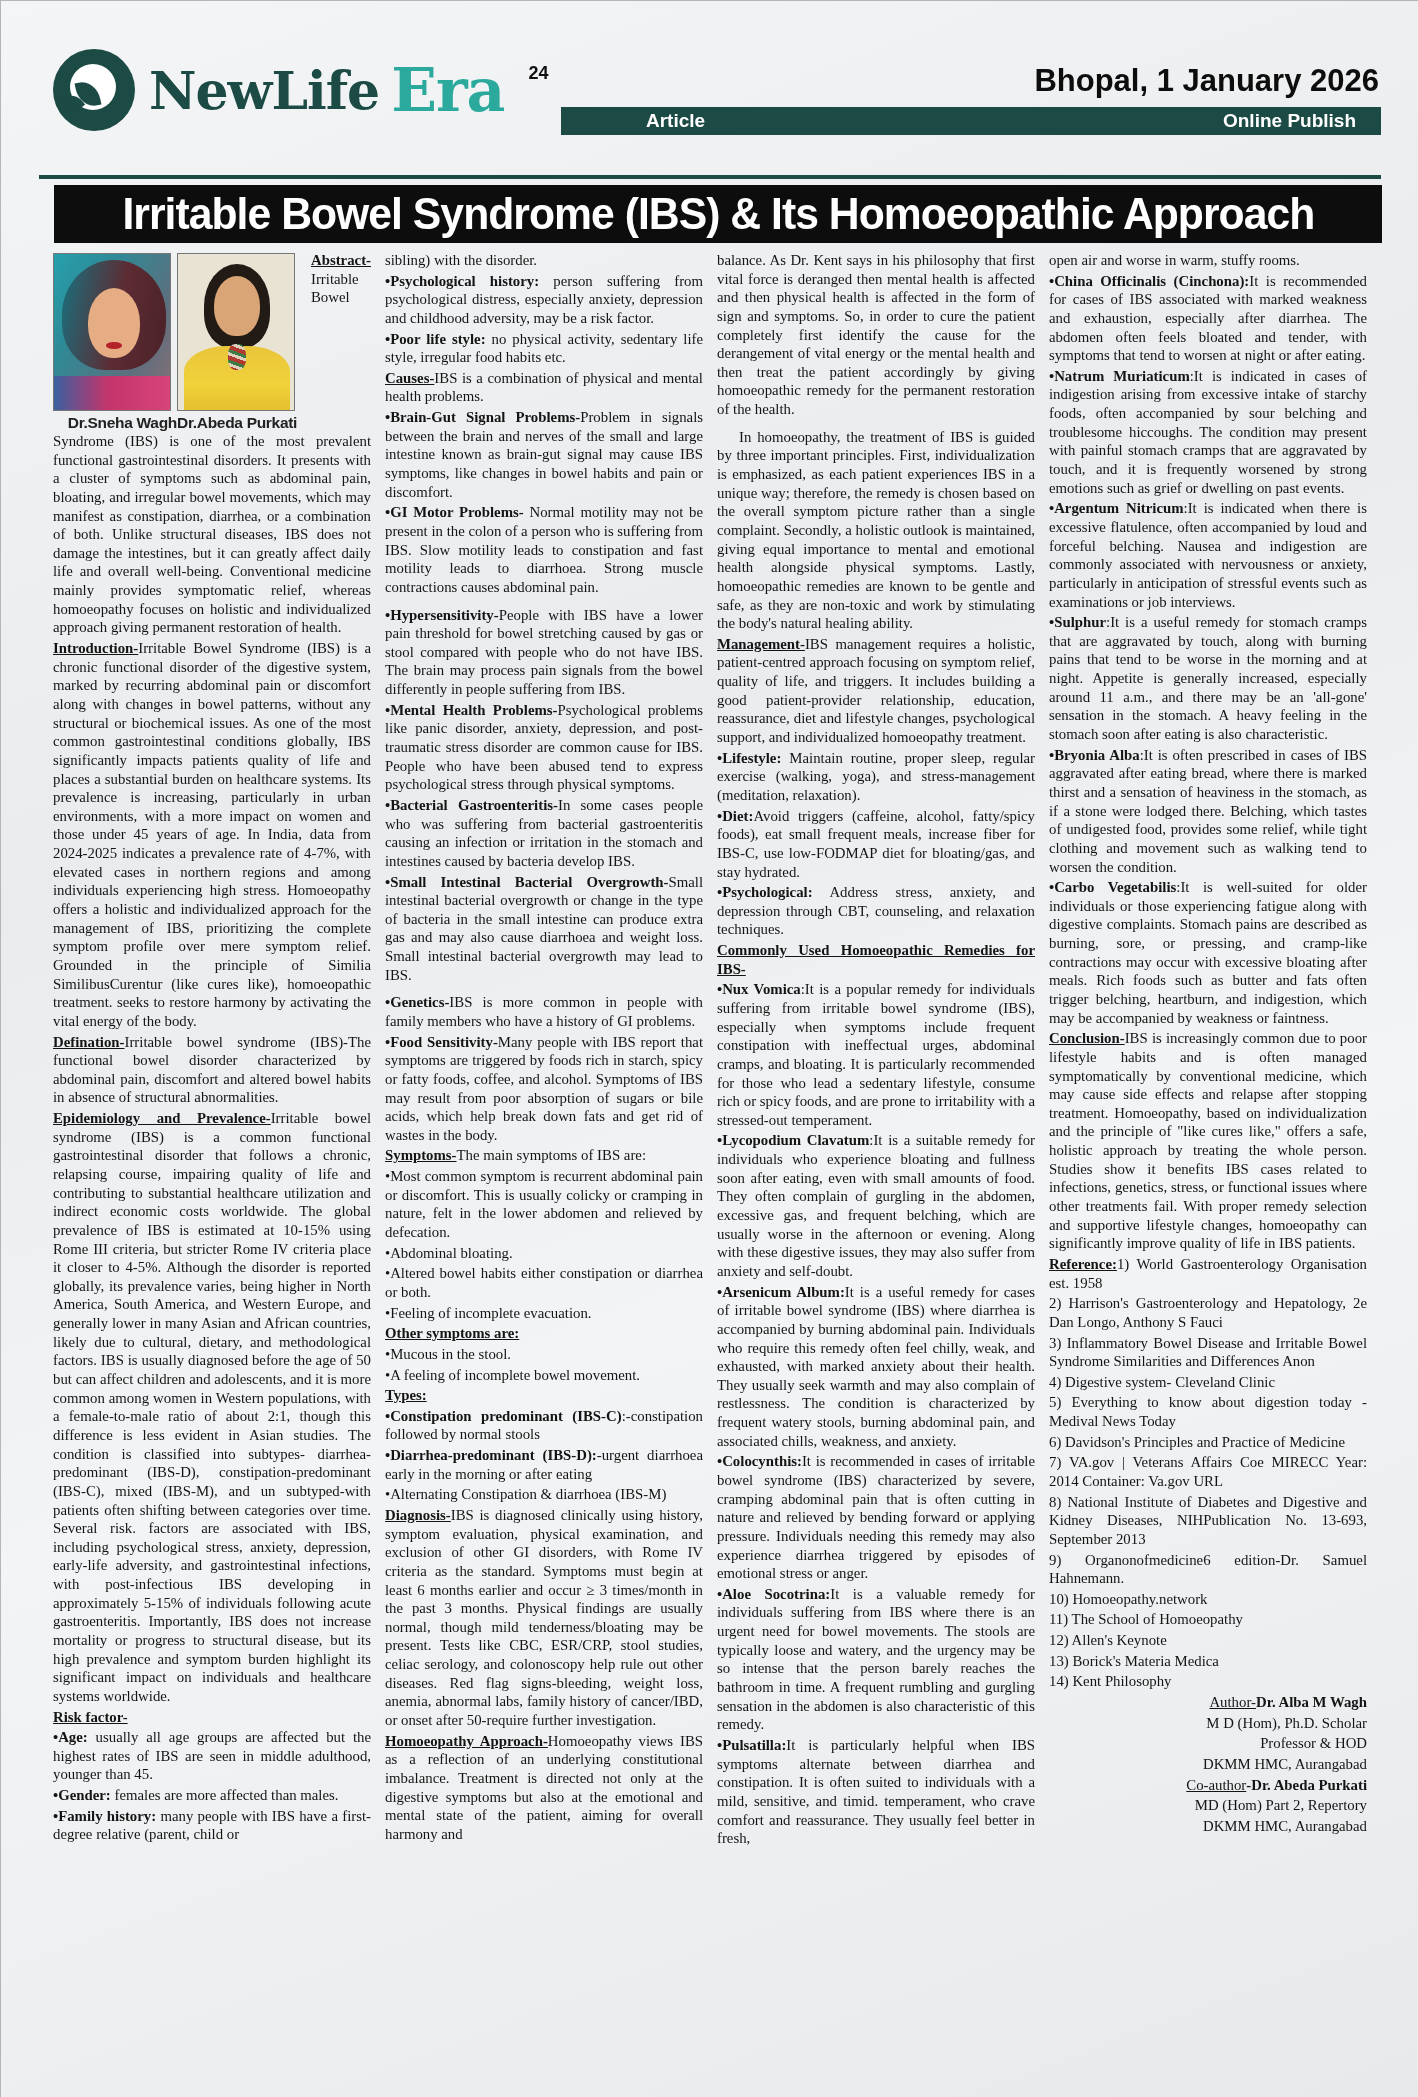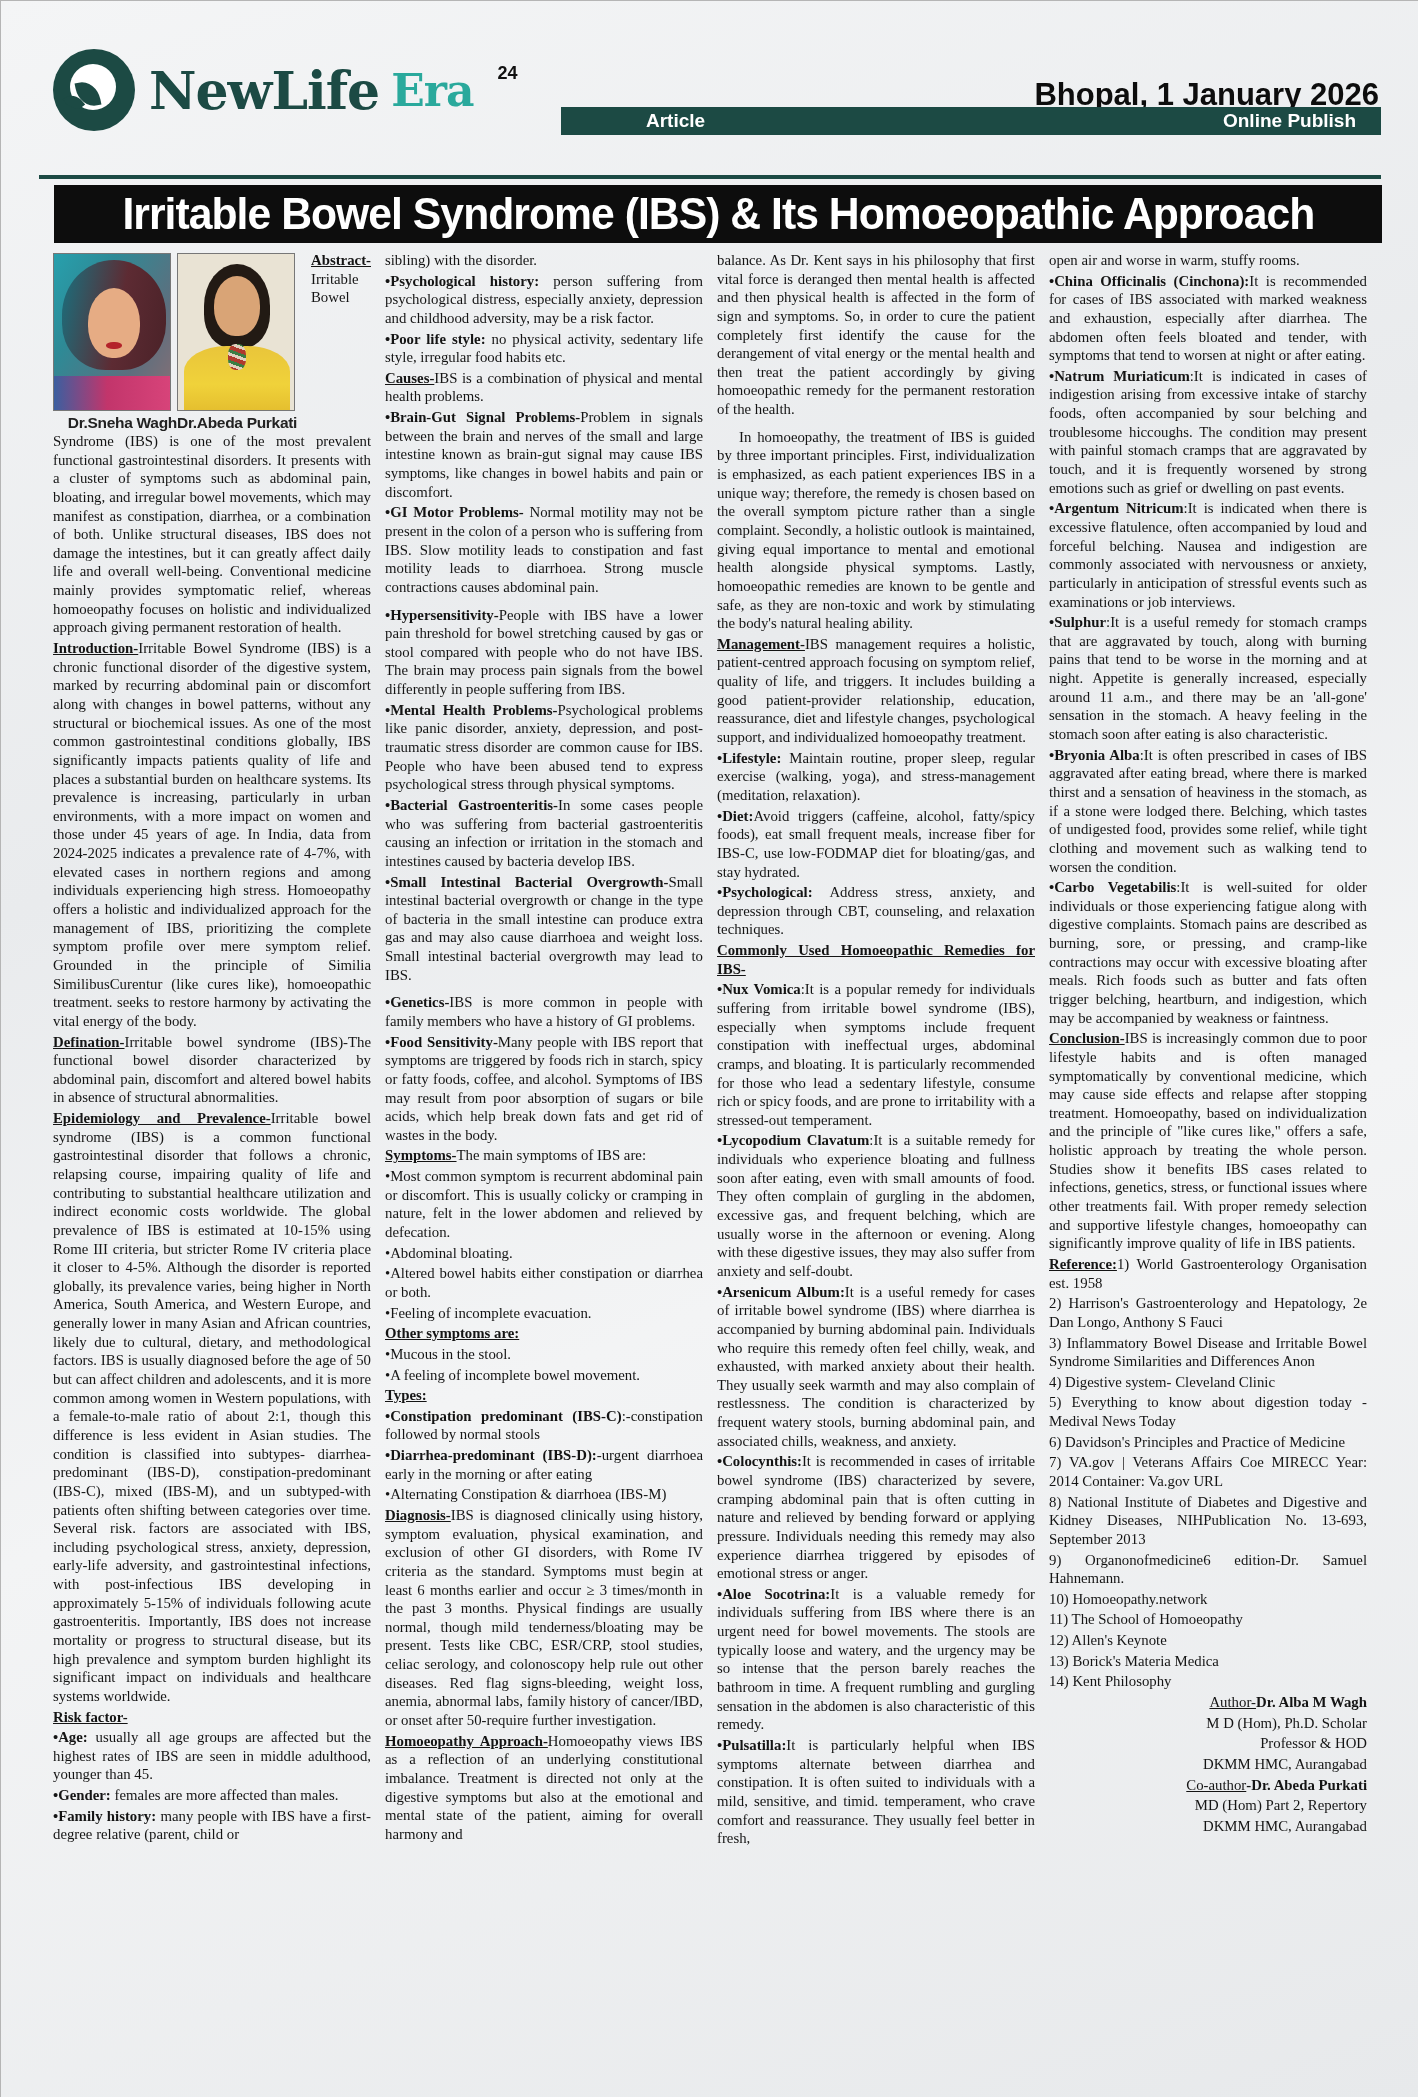--- a/index.html
+++ b/index.html
@@ -9,23 +9,23 @@
   
   .header{position:absolute;top:0;left:0;right:0;height:182px;}
   .brand{position:absolute;left:52px;top:48px;display:flex;align-items:center;}
   .logo-circle{width:82px;height:82px;border-radius:50%;background:#1c4a44;position:relative;flex:0 0 auto;}
   .logo-circle .inner{position:absolute;left:17px;top:15px;width:46px;height:46px;border-radius:50%;background:#ffffff;}
   .logo-circle .leaf{position:absolute;left:24px;top:32px;width:22px;height:26px;background:#1c4a44;
         border-radius:0 80% 0 80%;transform:rotate(-12deg);}
   .logo-circle .leaf2{position:absolute;left:14px;top:44px;width:14px;height:18px;background:#1c4a44;
         border-radius:0 80% 0 80%;transform:rotate(-40deg);}
   .brand-new{margin-left:14px;font-family:"DejaVu Serif",serif;font-weight:bold;font-size:52px;color:#1c4a44;letter-spacing:-1px;}
-  .brand-era{margin-left:12px;font-family:"DejaVu Serif",serif;font-weight:bold;font-size:44px;color:#2aa99c;letter-spacing:-1px;}
+  .brand-era{margin-left:12px;font-family:"DejaVu Serif",serif;font-weight:bold;font-size:60px;color:#2aa99c;letter-spacing:-1px;}
   .page-num{margin-left:24px;margin-top:-34px;font-family:"Liberation Sans",sans-serif;font-weight:bold;font-size:18px;color:#111;}
-  .dateline{position:absolute;right:40px;top:76px;font-family:"Liberation Sans",sans-serif;font-weight:bold;font-size:31px;color:#0d0d0d;}
+  .dateline{position:absolute;right:40px;top:62px;font-family:"Liberation Sans",sans-serif;font-weight:bold;font-size:31px;color:#0d0d0d;}
   .tagbar{position:absolute;left:560px;right:38px;top:106px;height:28px;background:#1c4a44;color:#fff;
         display:flex;align-items:center;justify-content:space-between;
         font-family:Liberation Sans, sans-serif;font-weight:bold;font-size:19px;}
   .tag-article{margin-left:85px;}
   .tag-online{margin-right:25px;}
   .header-rule{position:absolute;left:38px;right:38px;top:174px;height:4px;background:#1c4a44;}
   
   .title-band{position:absolute;left:53px;right:37px;top:184px;height:58px;background:#0d0d0d;color:#ffffff;
         display:flex;align-items:center;justify-content:center;
         font-family:"Liberation Sans",sans-serif;font-weight:bold;font-size:44px;letter-spacing:-1px;white-space:nowrap;}

